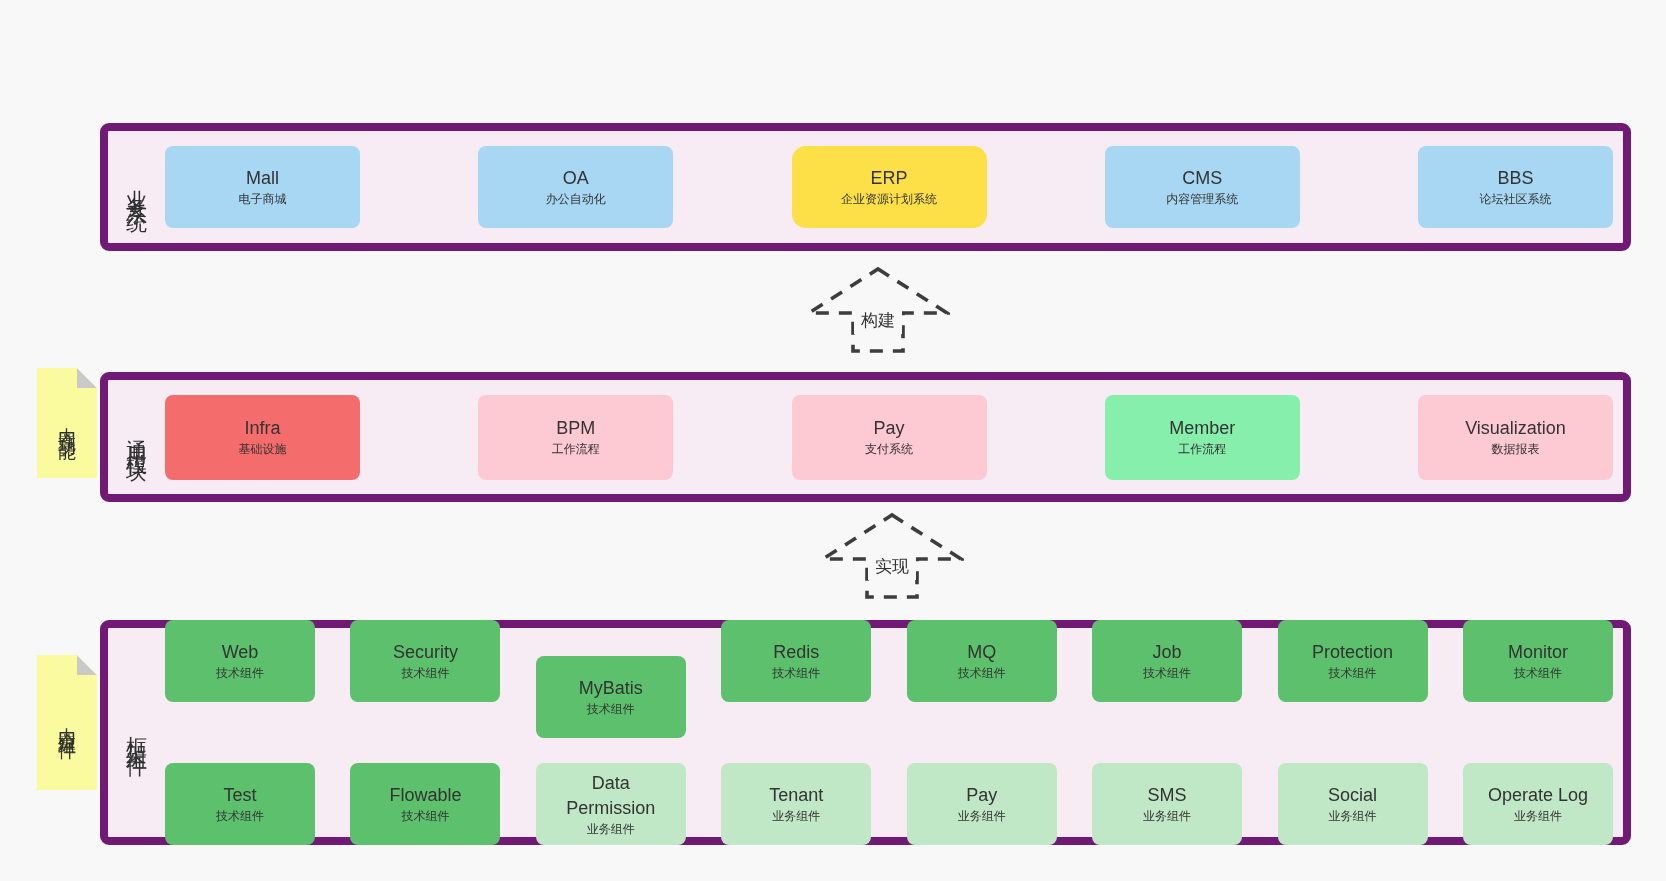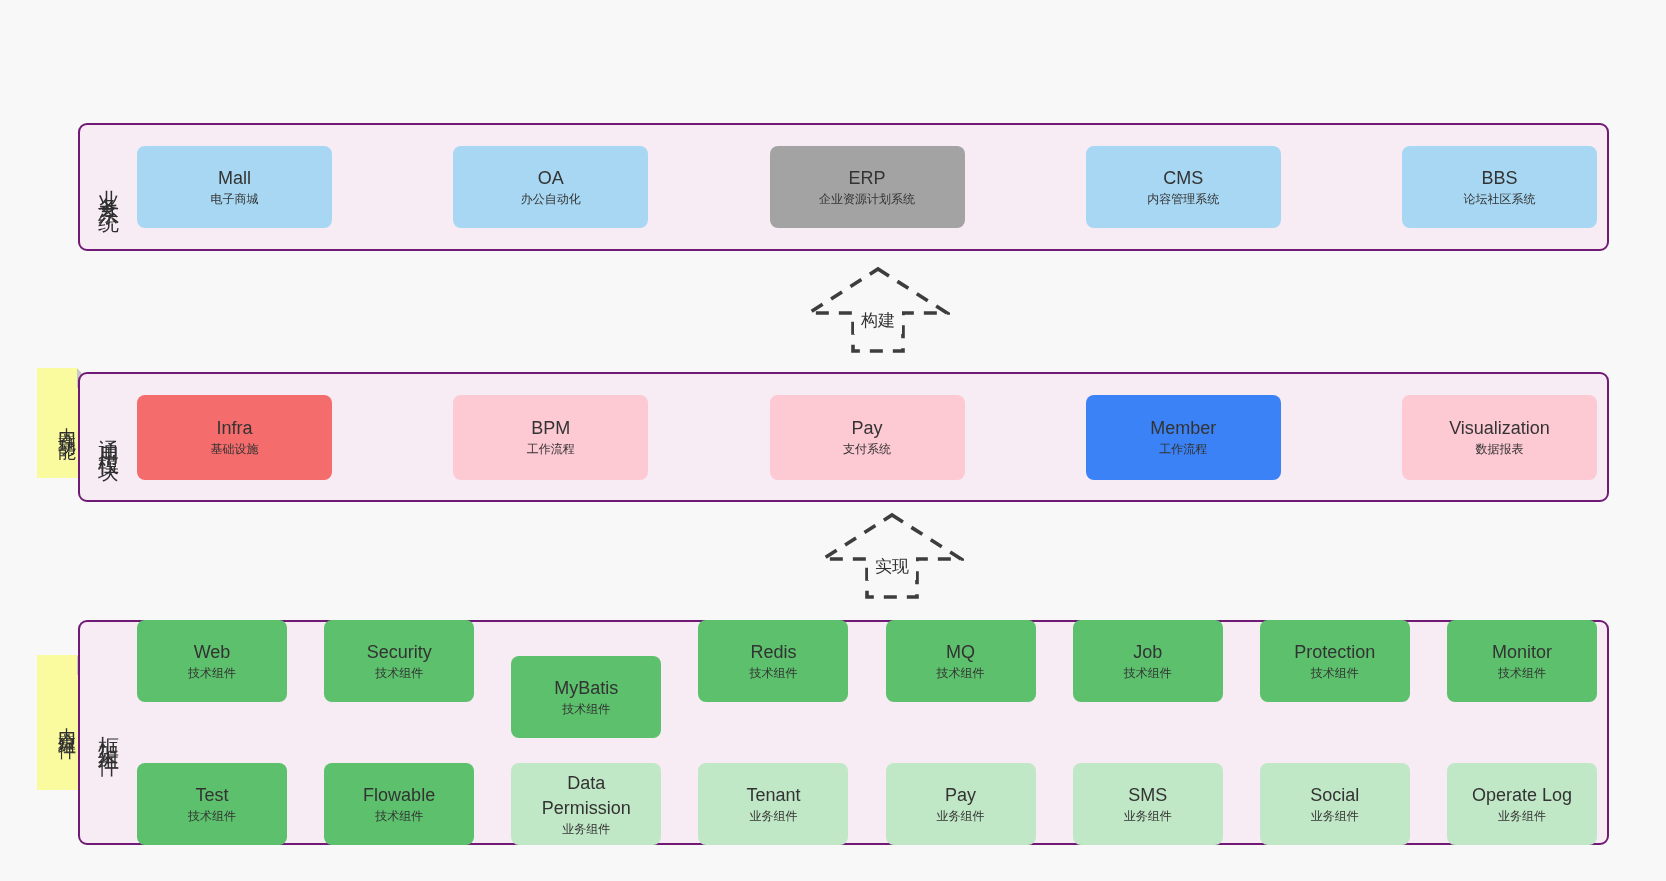--- a/index.html
+++ b/index.html
@@ -13,24 +13,24 @@
     overflow: hidden;
   }
   .canvas {
     position: relative;
     width: 1666px;
     height: 881px;
   }
   
   .band {
     position: absolute;
-    left: 78px;
+    left: 100px;
     width: 1531px;
     background: #f7ecf4;
-    border: 2px solid #701a75;
+    border: 8px solid #701a75;
     border-radius: 9px;
     box-sizing: border-box;
     z-index: 2;
   }
   .band1 { top: 123px; height: 128px; }
   .band2 { top: 372px; height: 130px; }
   .band3 { top: 620px; height: 225px; padding-left: 40px; }
   .band-label {
     position: absolute;
     left: 0;
@@ -140,21 +140,21 @@
     <div class="band-rows">
         <div class="row">
           <div class="node" style="background: rgb(167, 215, 242);">
             <div class="node-title">Mall</div>
             <div class="node-sub">电子商城</div>
           </div>
           <div class="node" style="background: rgb(167, 215, 242); border-radius: 8px;">
             <div class="node-title">OA</div>
             <div class="node-sub">办公自动化</div>
           </div>
-          <div class="node" style="background: #a3a3a3;">
+          <div class="node" style="background: #fde047; border-radius: 14px;">
             <div class="node-title">ERP</div>
             <div class="node-sub">企业资源计划系统</div>
           </div>
           <div class="node" style="background: rgb(167, 215, 242);">
             <div class="node-title">CMS</div>
             <div class="node-sub">内容管理系统</div>
           </div>
           <div class="node" style="background: rgb(167, 215, 242);">
             <div class="node-title">BBS</div>
             <div class="node-sub">论坛社区系统</div>
@@ -183,21 +183,21 @@
             <div class="node-sub">基础设施</div>
           </div>
           <div class="node" style="background: rgb(253, 201, 211);">
             <div class="node-title">BPM</div>
             <div class="node-sub">工作流程</div>
           </div>
           <div class="node" style="background: rgb(253, 201, 211);">
             <div class="node-title">Pay</div>
             <div class="node-sub">支付系统</div>
           </div>
-          <div class="node" style="background: #3b82f6;">
+          <div class="node" style="background: #86efac;">
             <div class="node-title">Member</div>
             <div class="node-sub">工作流程</div>
           </div>
           <div class="node" style="background: rgb(253, 201, 211);">
             <div class="node-title">Visualization</div>
             <div class="node-sub">数据报表</div>
           </div>
         </div>
       </div>
   </section>

